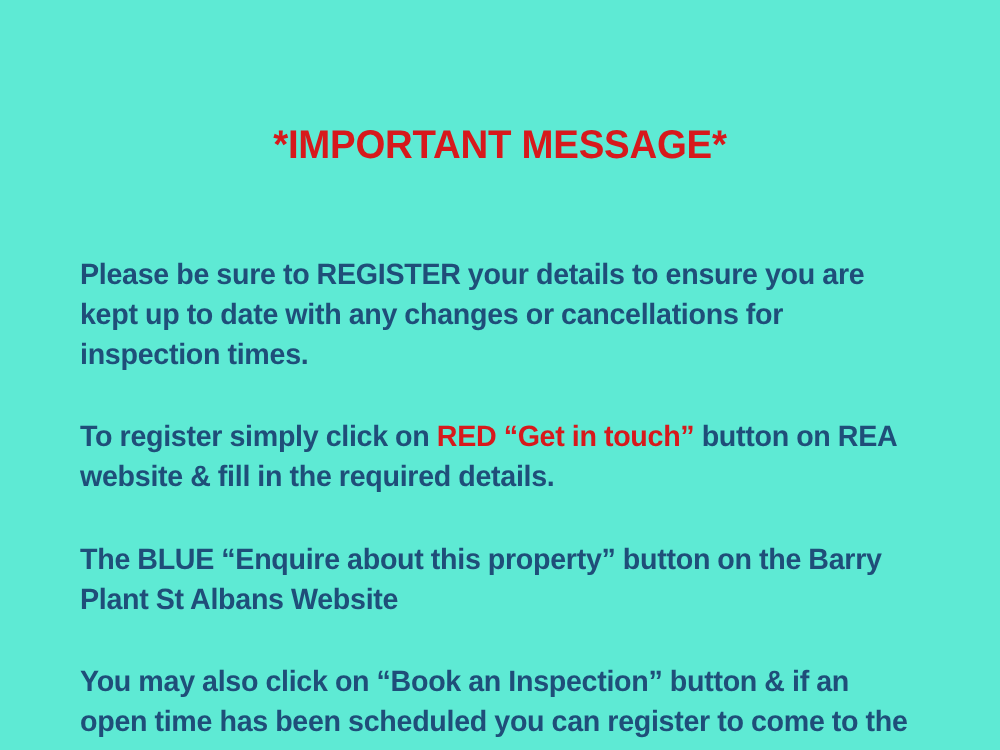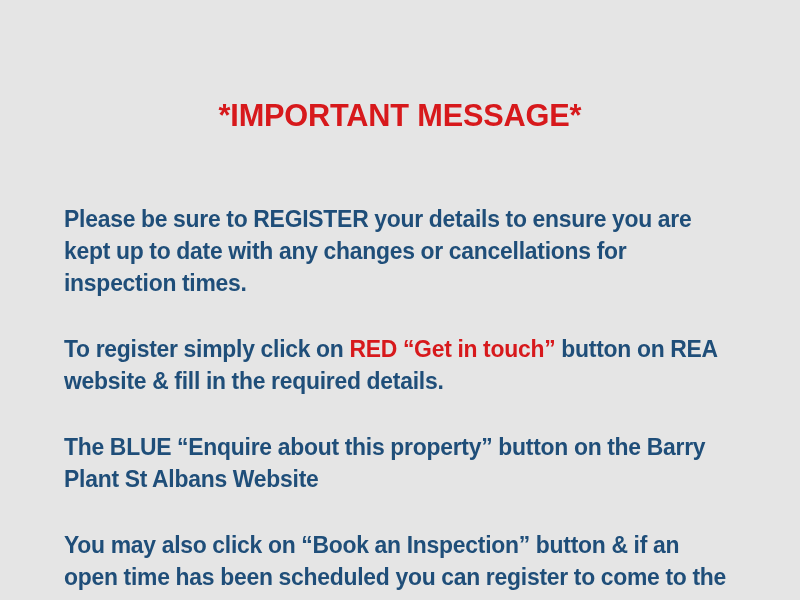--- a/index.html
+++ b/index.html
@@ -12,21 +12,21 @@
     height: 600px;
     background: #ffffff;
     font-family: "Liberation Sans", sans-serif;
     overflow: hidden;
   }
 
   .slide {
     position: relative;
     width: 800px;
     height: 600px;
-    background: #e5e5e5;
+    background: #5eead4;
     box-sizing: border-box;
   }
 
   
   .title-block {
     position: absolute;
     left: 0;
     top: 98px;
     width: 800px;
     text-align: center;

